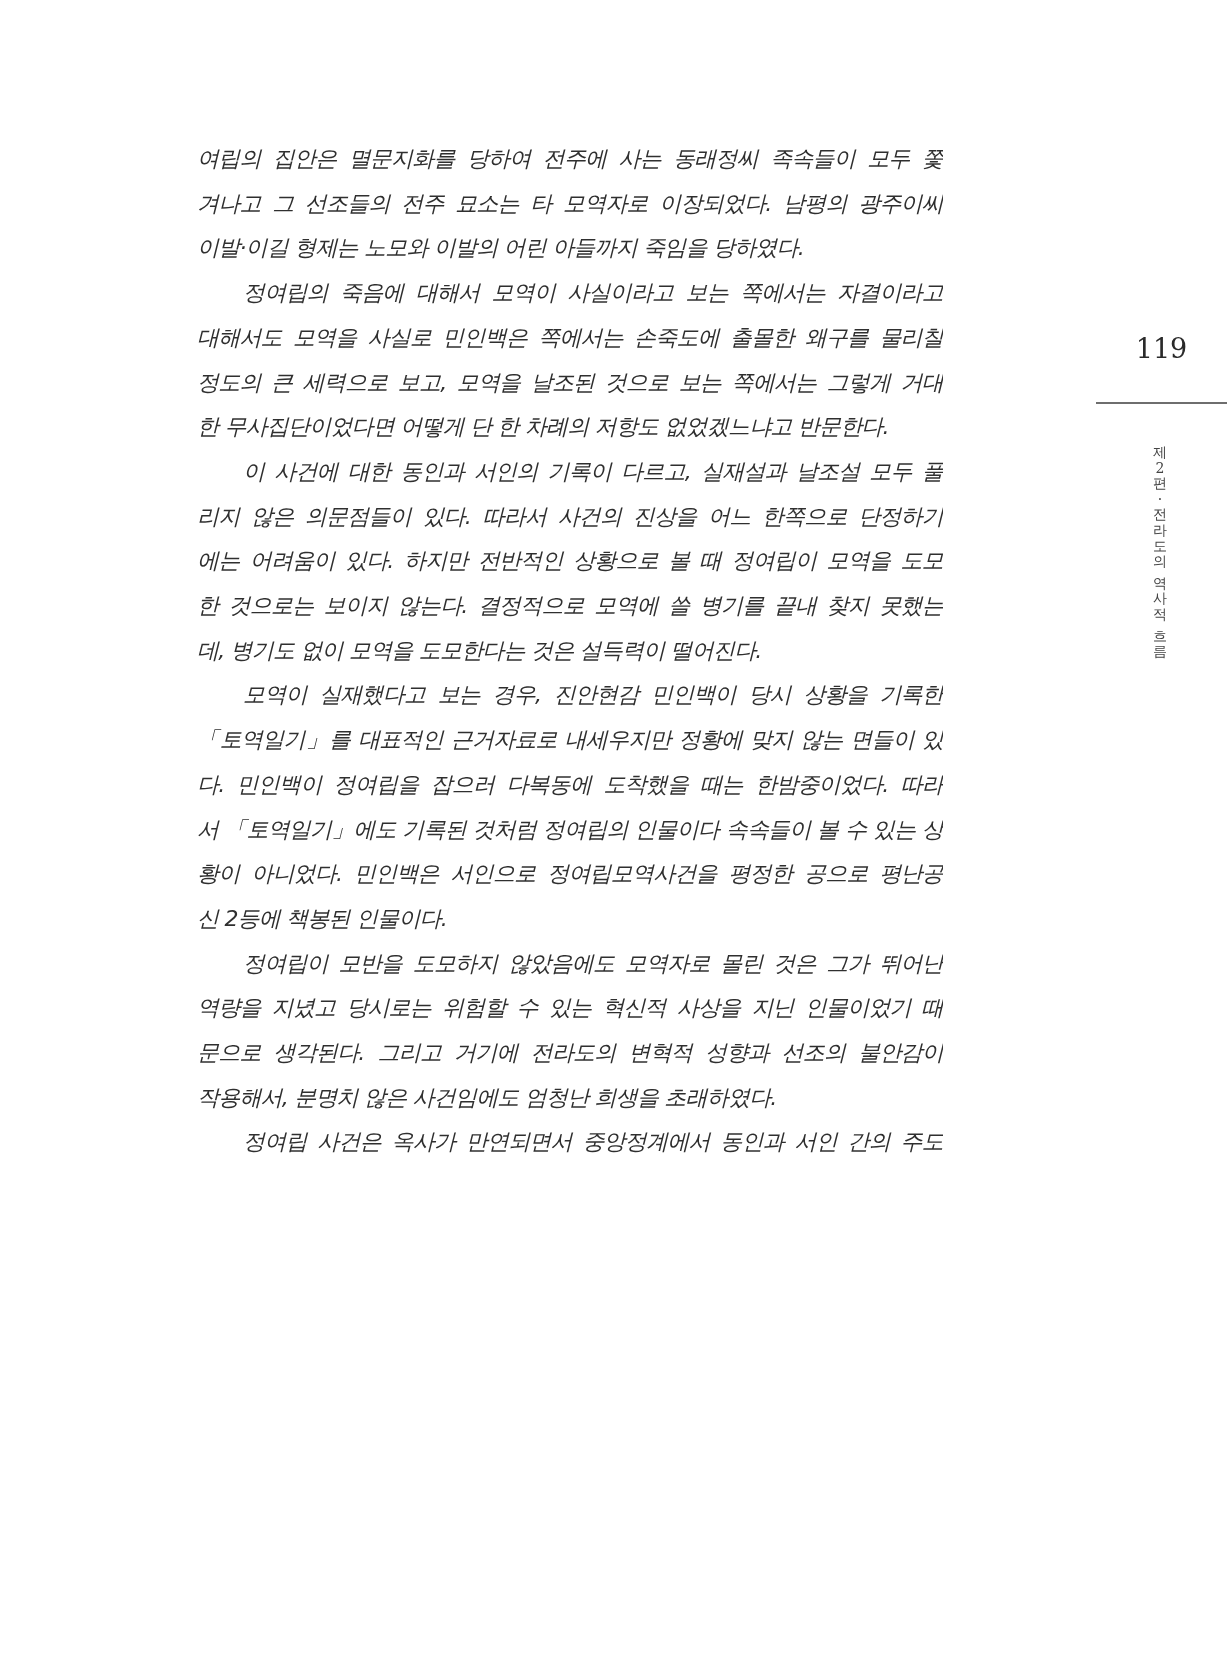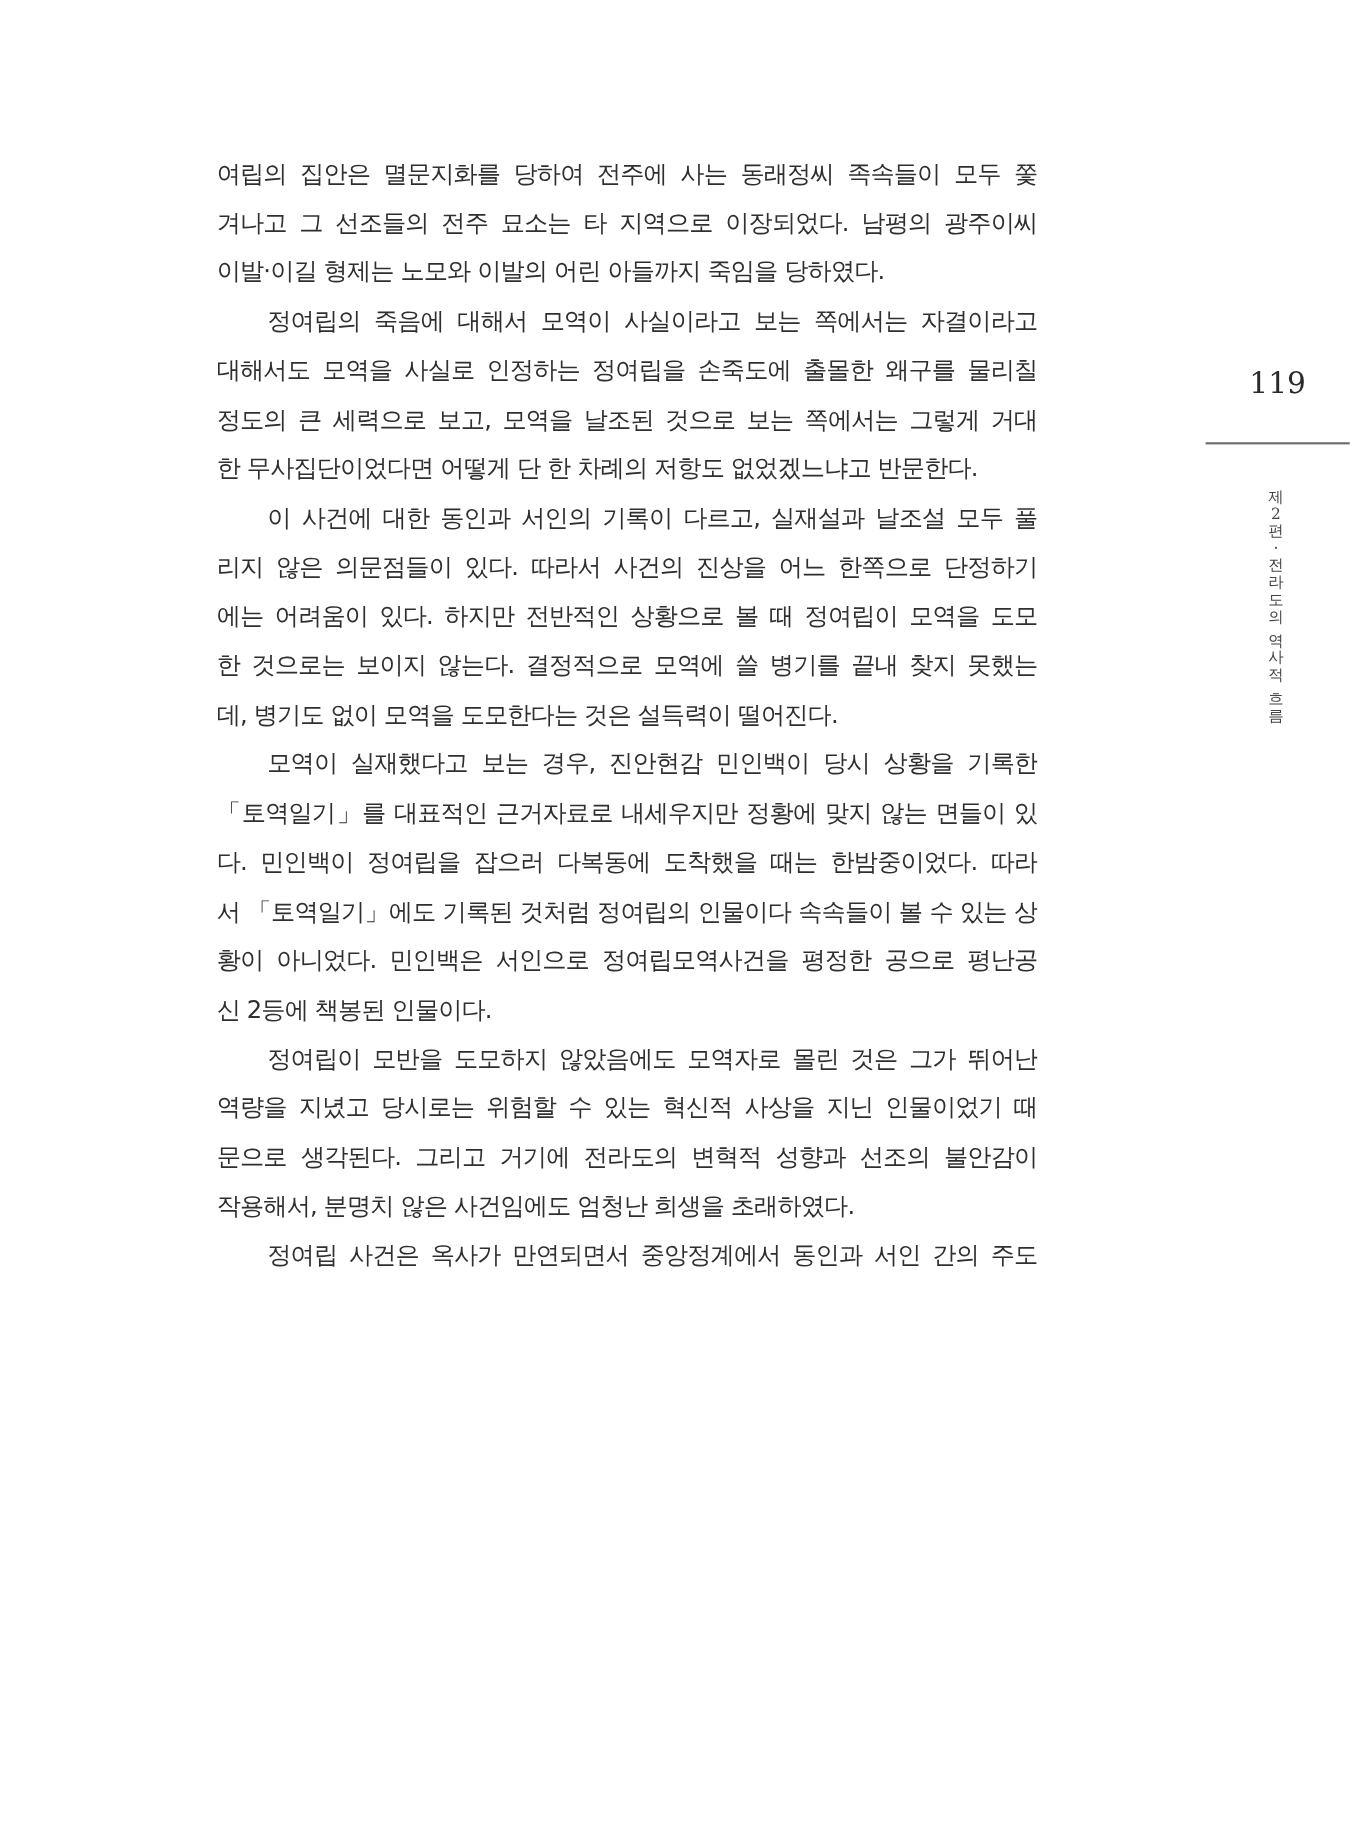--- a/index.html
+++ b/index.html
@@ -9,20 +9,21 @@
     color: #2f2f2f;
     font-family: "DejaVu Sans", sans-serif;
   }
   .page-body {
     position: absolute; left: 197px; top: 137px; width: 746px;
     font-size: 22px; line-height: 44.7px; letter-spacing: -0.8px;
   }
   .para {
     margin: 0; text-align: justify; text-align-last: left;
     word-break: keep-all;
+    font-style: italic;
   }
   .para .line { display: block; text-align: justify; text-align-last: justify; white-space: nowrap; overflow: hidden; }
   .para .line.last { text-align-last: left; }
   .para .line.indent { padding-left: 46px; }
   .page-number {
     position: absolute; left: 1096px; width: 131px; top: 333px;
     text-align: center; font-family: "DejaVu Serif", serif; font-size: 27px; color: #2a2a2a;
   }
   .rule {
     position: absolute; left: 1096px; width: 131px; top: 402px; height: 2px; background: #6e6e6e;
@@ -33,26 +34,26 @@
     text-align: center;
   }
   .section-title span { display: block; }
 </style>
 </head>
 <body>
 
 <main class="page-body">
   <p class="para">
     <span class="line">여립의 집안은 멸문지화를 당하여 전주에 사는 동래정씨 족속들이 모두 쫓</span>
-    <span class="line">겨나고 그 선조들의 전주 묘소는 타 지역으로 이장되었다. 남평의 광주이씨</span>
+    <span class="line">겨나고 그 선조들의 전주 묘소는 타 모역자로 이장되었다. 남평의 광주이씨</span>
     <span class="line last">이발·이길 형제는 노모와 이발의 어린 아들까지 죽임을 당하였다.</span>
   </p>
   <p class="para">
     <span class="line indent">정여립의 죽음에 대해서 모역이 사실이라고 보는 쪽에서는 자결이라고</span>
-    <span class="line">대해서도 모역을 사실로 인정하는 정여립을 손죽도에 출몰한 왜구를 물리칠</span>
+    <span class="line">대해서도 모역을 사실로 민인백은 쪽에서는 손죽도에 출몰한 왜구를 물리칠</span>
     <span class="line">정도의 큰 세력으로 보고, 모역을 날조된 것으로 보는 쪽에서는 그렇게 거대</span>
     <span class="line last">한 무사집단이었다면 어떻게 단 한 차례의 저항도 없었겠느냐고 반문한다.</span>
   </p>
   <p class="para">
     <span class="line indent">이 사건에 대한 동인과 서인의 기록이 다르고, 실재설과 날조설 모두 풀</span>
     <span class="line">리지 않은 의문점들이 있다. 따라서 사건의 진상을 어느 한쪽으로 단정하기</span>
     <span class="line">에는 어려움이 있다. 하지만 전반적인 상황으로 볼 때 정여립이 모역을 도모</span>
     <span class="line">한 것으로는 보이지 않는다. 결정적으로 모역에 쓸 병기를 끝내 찾지 못했는</span>
     <span class="line last">데, 병기도 없이 모역을 도모한다는 것은 설득력이 떨어진다.</span>
   </p>

